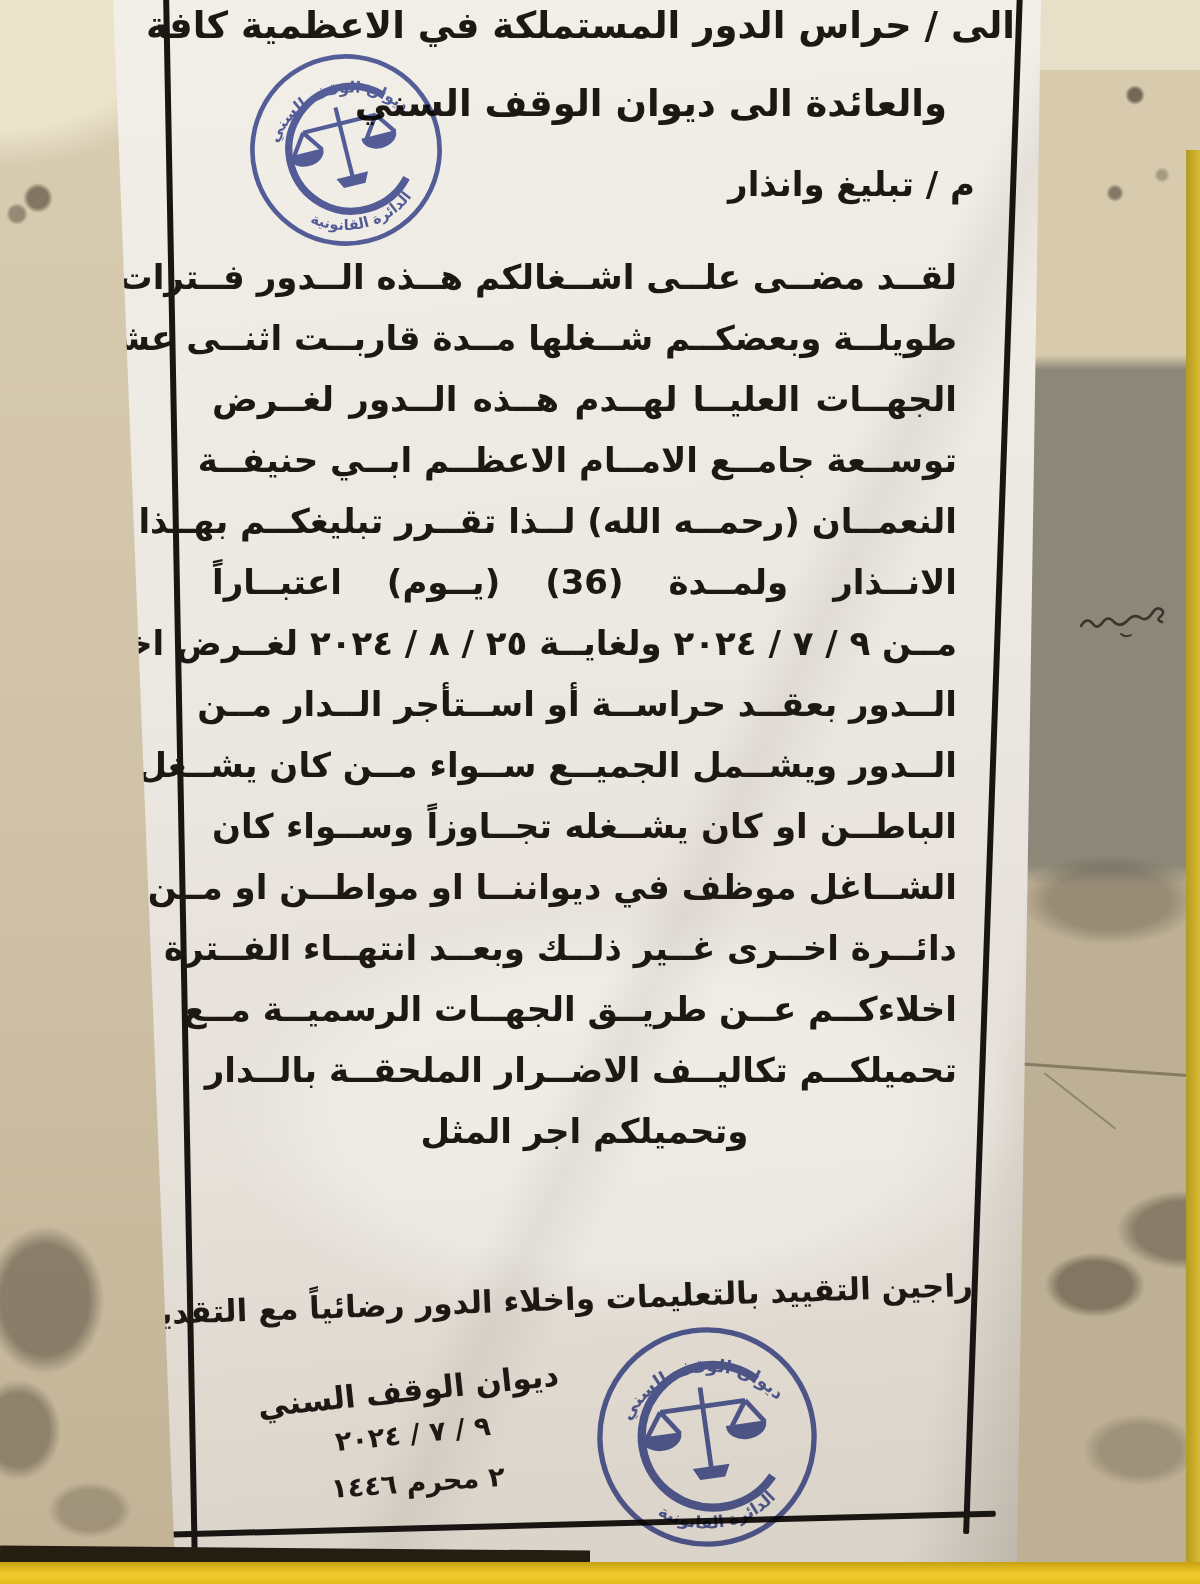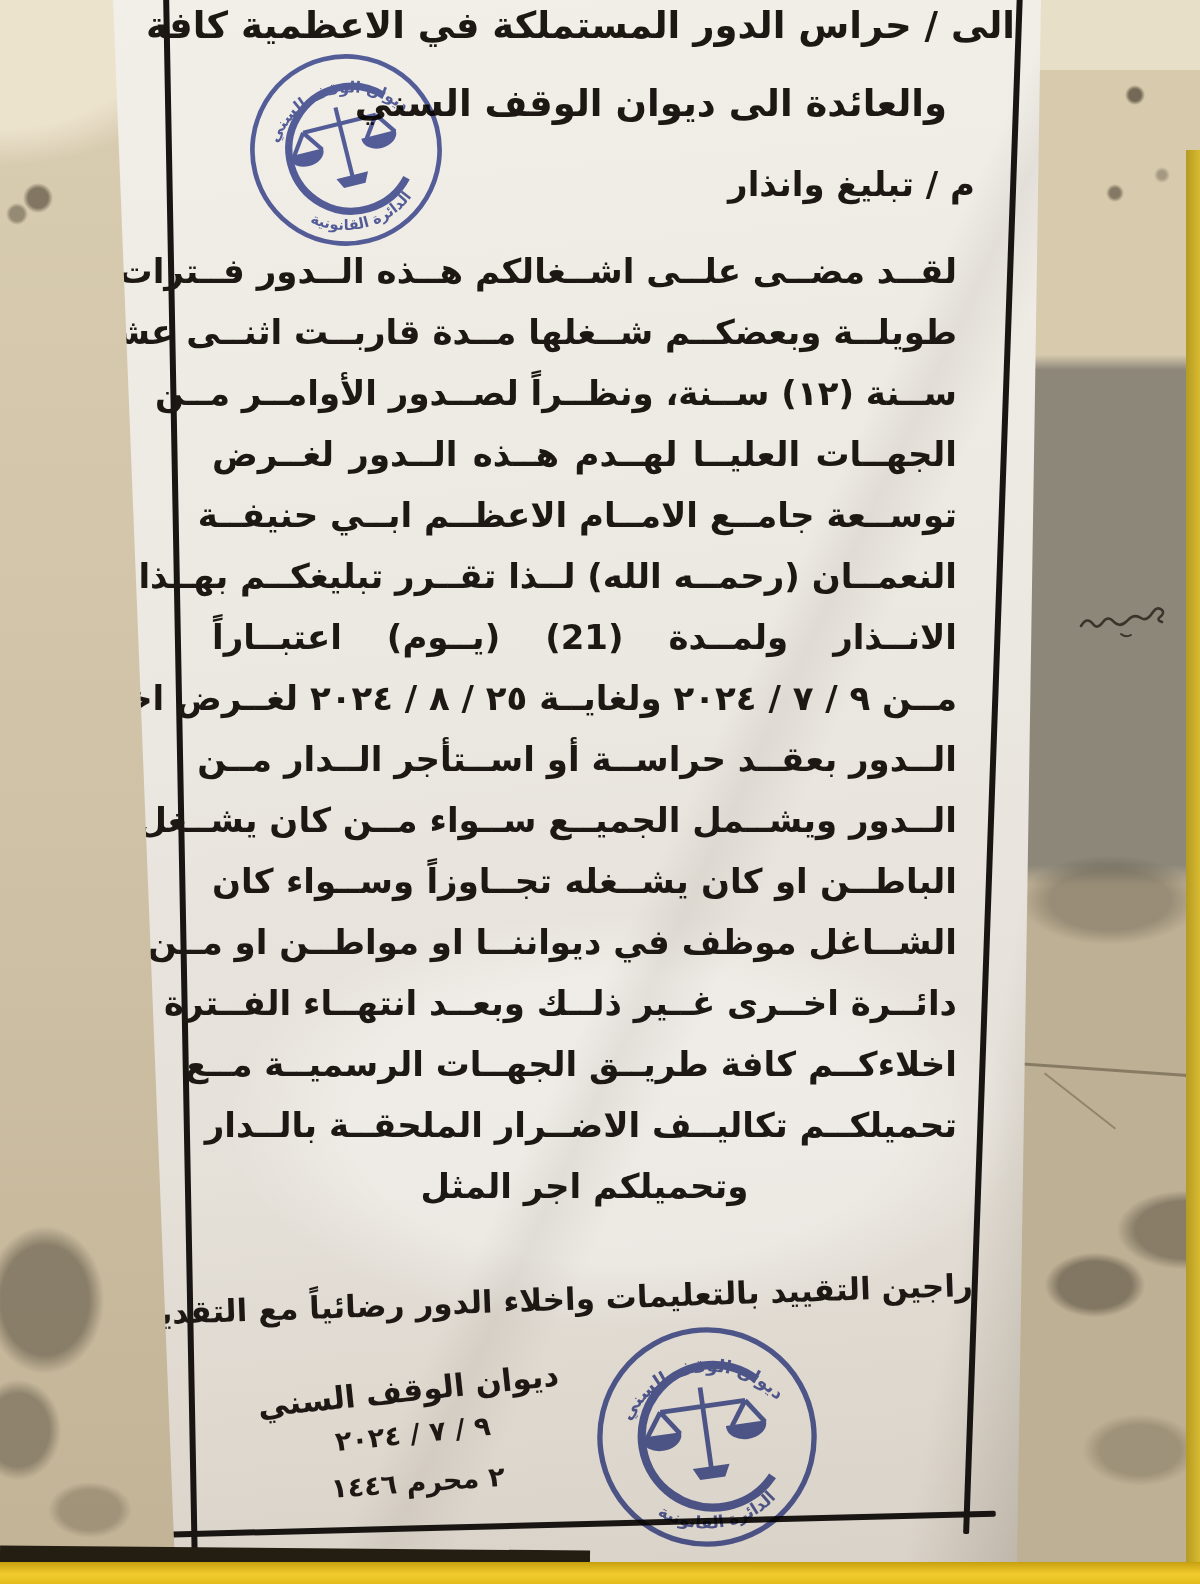--- a/index.html
+++ b/index.html
@@ -53,21 +53,21 @@
   .fl-left{left:58px;top:-10px;width:6px;height:1560px;transform-origin:top center;transform:rotate(-1.05deg);}
   .fl-right{left:912px;top:-10px;width:6px;height:1545px;transform-origin:top center;transform:rotate(2deg);}
   .fl-bottom{left:46px;top:1532px;width:845px;height:6px;transform-origin:left center;transform:rotate(-1.45deg);}
 
   .content{position:absolute;left:55px;right:35px;top:0;bottom:0;direction:rtl;color:#1d1813;}
   .hline{position:absolute;left:0;right:0;font-weight:bold;white-space:nowrap;}
   .h1{top:4px;font-size:37px;text-align:right;padding-left:6px;}
   .h2{top:82px;font-size:37px;text-align:right;padding-right:68px;}
   .subject{top:164px;font-size:34px;text-align:right;padding-right:40px;}
 
-  .body-block{position:absolute;top:241px;left:52px;right:58px;}
+  .body-block{position:absolute;top:247px;left:52px;right:58px;}
   .bline{height:61px;line-height:61px;font-size:34px;font-weight:bold;
     text-align:justify;text-align-last:justify;overflow:visible;white-space:nowrap;}
   .bline.c{text-align:center;text-align-last:center;}
 
   .closing{position:absolute;top:1280px;left:48px;right:42px;font-size:31px;font-weight:bold;
     text-align:justify;text-align-last:justify;transform:rotate(-2deg);white-space:nowrap;}
 
   .sig{position:absolute;left:88px;top:1372px;width:330px;text-align:center;
     transform:rotate(-6deg);font-weight:bold;}
   .sig-org{font-size:31px;}
@@ -126,32 +126,31 @@
           <textPath href="#tArc1" startOffset="50%" text-anchor="middle">ديوان الوقف السني</textPath>
         </text>
         <text font-size="14" font-weight="bold" fill="#4a569e">
           <textPath href="#bArc1" startOffset="50%" text-anchor="middle">الدائرة القانونية</textPath>
         </text>
       </svg>
 
       <div class="body-block">
         <div class="bline">لقــد مضــى علــى اشــغالكم هــذه الــدور فــترات</div>
         <div class="bline">طويلــة وبعضكــم شــغلها مــدة قاربــت اثنــى عشــر</div>
-        <div class="bline">ســنة (١٢) ســنة، ونظــراً لصــدور الأوامــر مــن</div>
         <div class="bline">الجهــات العليــا لهــدم هــذه الــدور لغــرض</div>
         <div class="bline">توســعة جامــع الامــام الاعظــم ابــي حنيفــة</div>
         <div class="bline">النعمــان (رحمــه الله) لــذا تقــرر تبليغكــم بهــذا</div>
-        <div class="bline">الانــذار ولمــدة (21) (يــوم) اعتبــاراً</div>
+        <div class="bline">الانــذار ولمــدة (36) (يــوم) اعتبــاراً</div>
         <div class="bline">مــن ٩ / ٧ / ٢٠٢٤ ولغايــة ٢٥ / ٨ / ٢٠٢٤ لغــرض اخــلاء</div>
         <div class="bline">الــدور بعقــد حراســة أو اســتأجر الــدار مــن</div>
         <div class="bline">الــدور ويشــمل الجميــع ســواء مــن كان يشــغل</div>
         <div class="bline">الباطــن او كان يشــغله تجــاوزاً وســواء كان</div>
         <div class="bline">الشــاغل موظف في ديواننــا او مواطــن او مــن اي</div>
         <div class="bline">دائــرة اخــرى غــير ذلــك وبعــد انتهــاء الفــترة</div>
-        <div class="bline">اخلاءكــم كافة طريــق الجهــات الرسميــة مــع</div>
+        <div class="bline">اخلاءكــم عــن طريــق الجهــات الرسميــة مــع</div>
         <div class="bline">تحميلكــم تكاليــف الاضــرار الملحقــة بالــدار</div>
         <div class="bline c">وتحميلكم اجر المثل</div>
       </div>
 
       <div class="closing">راجين التقييد بالتعليمات واخلاء الدور رضائياً مع التقدير .</div>
 
       <div class="sig">
         <div class="sig-org">ديوان الوقف السني</div>
         <div class="sig-date">٩ / ٧ / ٢٠٢٤</div>
         <div class="sig-hijri">٢ محرم ١٤٤٦</div>

